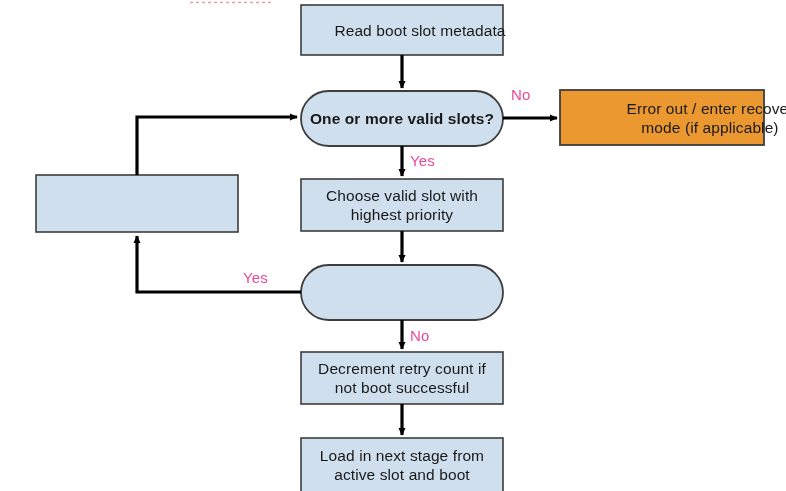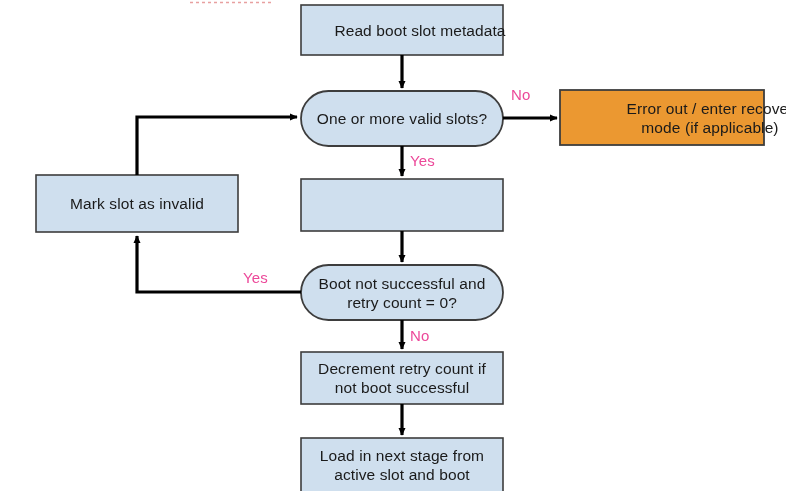--- a/index.html
+++ b/index.html
@@ -87,30 +87,29 @@
 
     <line x1="402" y1="404" x2="402" y2="435" stroke="#000000" stroke-width="3.2" marker-end="url(#arrowhead)"></line>
 
     <path d="M301,292 L137,292 L137,236" fill="none" stroke="#000000" stroke-width="3.2" marker-end="url(#arrowhead)"></path>
 
     <path d="M137,175 L137,117 L297,117" fill="none" stroke="#000000" stroke-width="3.2" marker-end="url(#arrowhead)"></path>
   </svg>
 
   <div class="node-label" style="left:301px; top:5px; width:238px; height:50px;">Read boot slot metadata</div>
 
-  <div class="node-label" style="left:301px; top:91px; width:202px; height:55px;">One or more valid slots?</div>
+  <div class="node-label" style="left:301px; top:91px; width:202px; height:55px;font-weight:bold;">One or more valid slots?</div>
 
   <div class="node-label" style="left:560px; top:90px; width:204px; height:55px;margin-left:48px;">Error out / enter recover
 mode (if applicable)</div>
 
-  <div class="node-label" style="left:36px; top:175px; width:202px; height:57px;">Mark slot as invalid</div>
 
+  <div class="node-label" style="left:301px; top:179px; width:202px; height:52px;">Choose valid slot with
+highest priority</div>
 
-  <div class="node-label" style="left:301px; top:265px; width:202px; height:55px;">Boot not successful and
-retry count = 0?</div>
 
   <div class="node-label" style="left:301px; top:352px; width:202px; height:52px;">Decrement retry count if
 not boot successful</div>
 
   <div class="node-label" style="left:301px; top:438px; width:202px; height:53px;">Load in next stage from
 active slot and boot</div>
 
   <div class="edge-label" style="left:511px; top:86px;">No</div>
 
   <div class="edge-label" style="left:410px; top:152px;">Yes</div>

